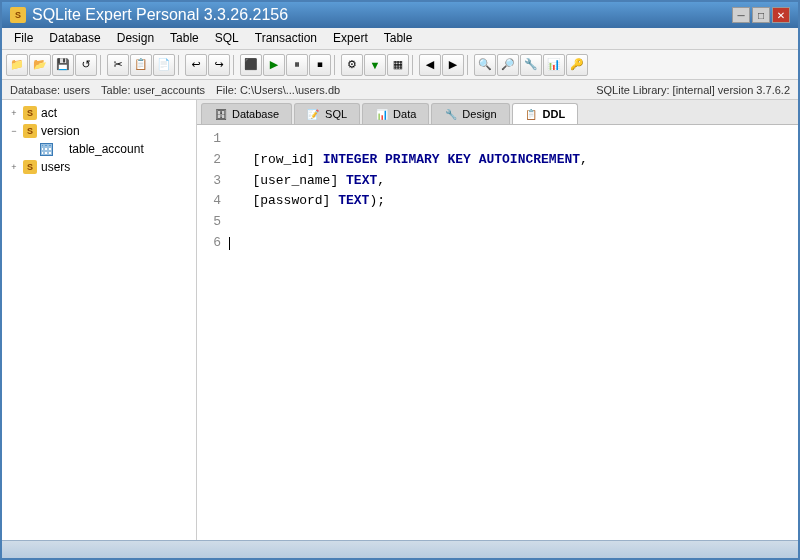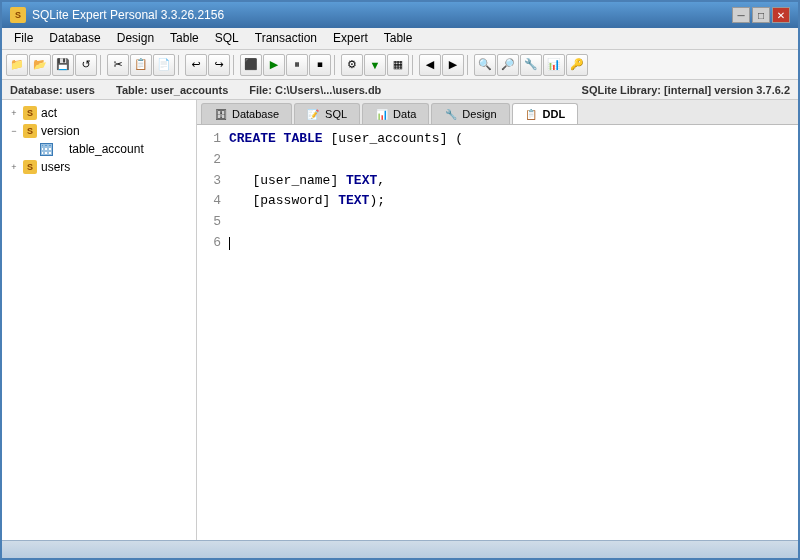--- a/index.html
+++ b/index.html
@@ -40,21 +40,21 @@
       background: #f0c040;
       border-radius: 2px;
       display: flex;
       align-items: center;
       justify-content: center;
       font-size: 9px;
       font-weight: bold;
       color: #8b4500;
     }
     .title-text {
-      font-size: 12px;
+      font-size: 16px;
       font-weight: normal;
     }
     .title-controls {
       display: flex;
       gap: 2px;
     }
     .title-btn {
       width: 18px;
       height: 16px;
       background: #d0d0d0;
@@ -110,25 +110,24 @@
       border-left: 1px solid #bbb;
       margin: 0 2px;
     }
     .status-bar {
       background: #f0f0f0;
       border-bottom: 1px solid #ccc;
       padding: 2px 8px;
       font-size: 11px;
       color: #333;
       display: flex;
-      gap: 21px;
+      gap: 11px;
       height: 20px;
       align-items: center;
       flex-shrink: 0;
-      font-weight: bold;
     }
     .main-area {
       display: flex;
       flex: 1;
       overflow: hidden;
     }
     .sidebar {
       width: 195px;
       background: white;
       border-right: 1px solid #ccc;
@@ -416,26 +415,26 @@
         </div>
         <div class="tab active">
           <div class="tab-icon">📋</div>
           <span>DDL</span>
         </div>
       </div>
 
       <div class="code-area">
         <div class="code-line">
           <span class="line-num">1</span>
+        </div>
+        <div class="code-line">
+          <span class="line-num">2</span>
           <span class="code-text">
-            <span class="kw">CREATE TABLE</span><span> [user_accounts] (</span>
+            &nbsp;&nbsp;&nbsp;[row_id] <span class="kw">INTEGER PRIMARY KEY AUTOINCREMENT</span>,
           </span>
-        </div>
-        <div class="code-line">
-          <span class="line-num">2</span>
         </div>
         <div class="code-line">
           <span class="line-num">3</span>
           <span class="code-text">
             &nbsp;&nbsp;&nbsp;[user_name] <span class="kw">TEXT</span>,
           </span>
         </div>
         <div class="code-line">
           <span class="line-num">4</span>
           <span class="code-text">

